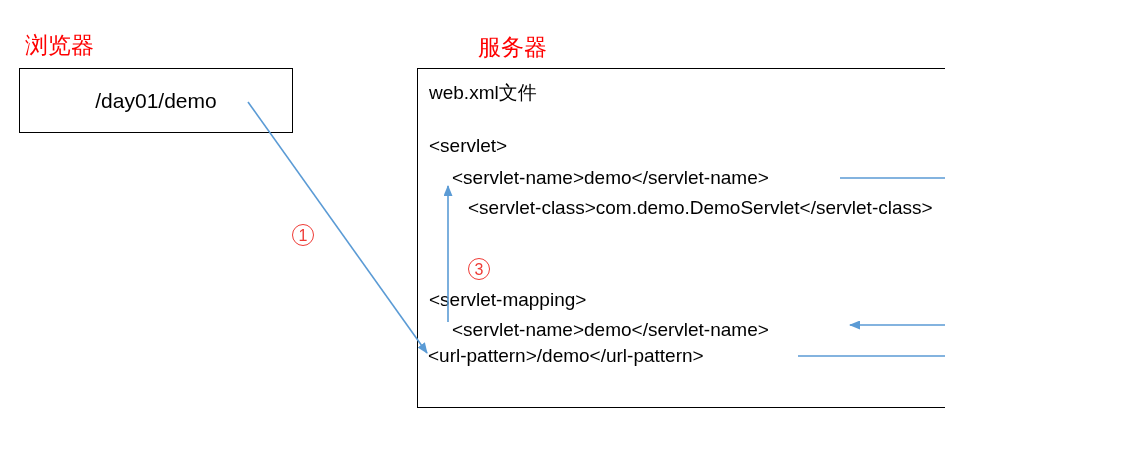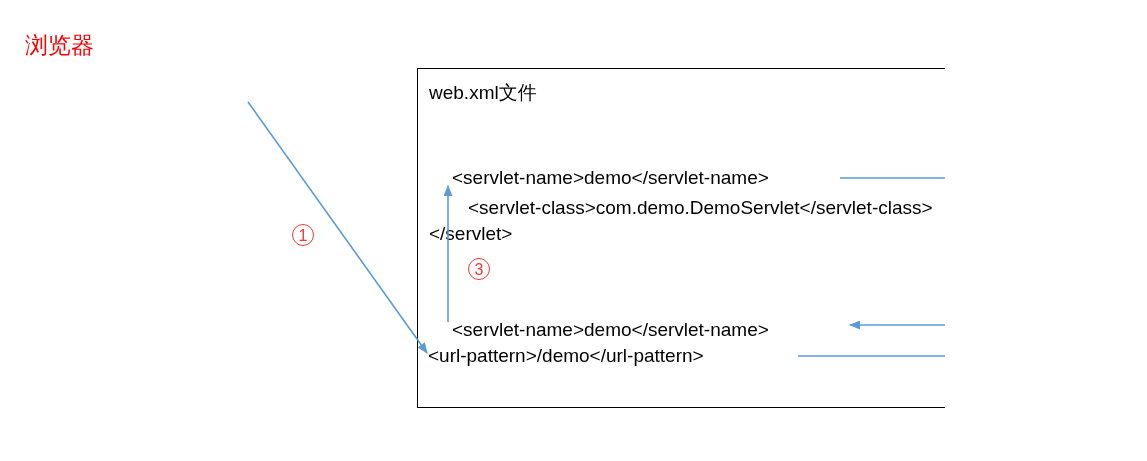--- a/index.html
+++ b/index.html
@@ -74,30 +74,35 @@
     background: transparent;
   }
 </style>
 </head>
 <body>
 
 <div class="canvas">
 
   <div class="title" style="left:25px; top:30px;">浏览器</div>
 
+  <div class="box browser-box">
+    <span class="url-text">/day01/demo</span>
+  </div>
 
+  <div class="title" style="left:478px; top:32px;">服务器</div>
 
   <div class="box server-box"></div>
 
   <div class="code" style="left:429px; top:79px;">web.xml文件</div>
 
+  <div class="code" style="left:429px; top:132px;">&lt;servlet&gt;</div>
   <div class="code" style="left:452px; top:164px;">&lt;servlet-name&gt;demo&lt;/servlet-name&gt;</div>
   <div class="code" style="left:452px; top:194px;margin-left:16px;">&lt;servlet-class&gt;com.demo.DemoServlet&lt;/servlet-class&gt;</div>
-  <div class="code" style="left:429px; top:220px;">&lt;/servlet&gt;</div>
 
+  <div class="code" style="left:429px; top:286px;">&lt;servlet-mapping&gt;</div>
   <div class="code" style="left:452px; top:316px;">&lt;servlet-name&gt;demo&lt;/servlet-name&gt;</div>
   <div class="code" style="left:428px; top:342px;">&lt;url-pattern&gt;/demo&lt;/url-pattern&gt;</div>
 
   <svg class="arrows" width="1147" height="461" viewBox="0 0 1147 461">
     <defs>
       <marker id="arrowBlue" markerUnits="userSpaceOnUse" markerWidth="11" markerHeight="9" refX="10" refY="4.5" orient="auto">
         <path d="M0,0 L11,4.5 L0,9 Z" fill="#5b9bd5"></path>
       </marker>
     </defs>
 

